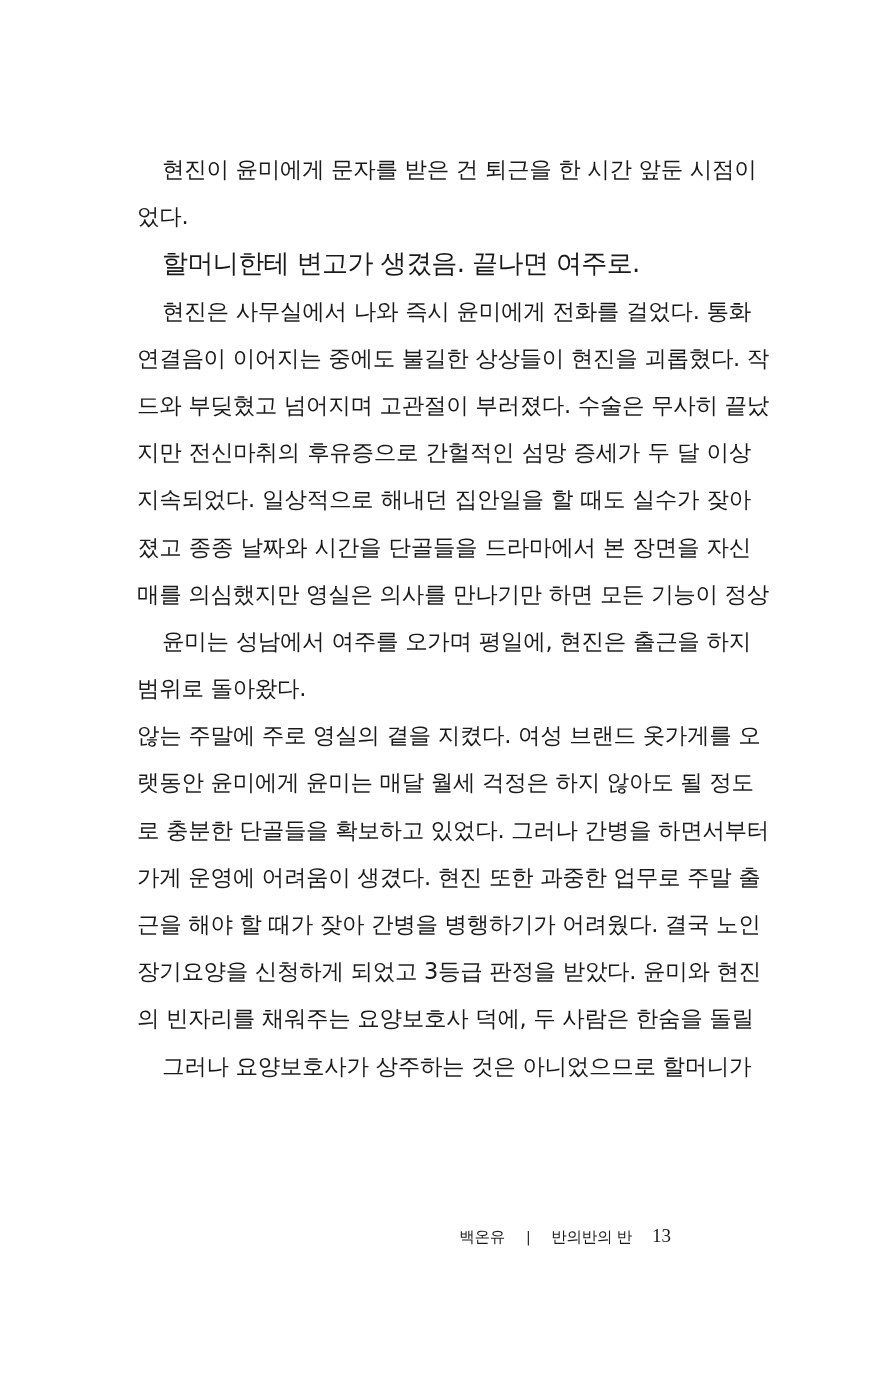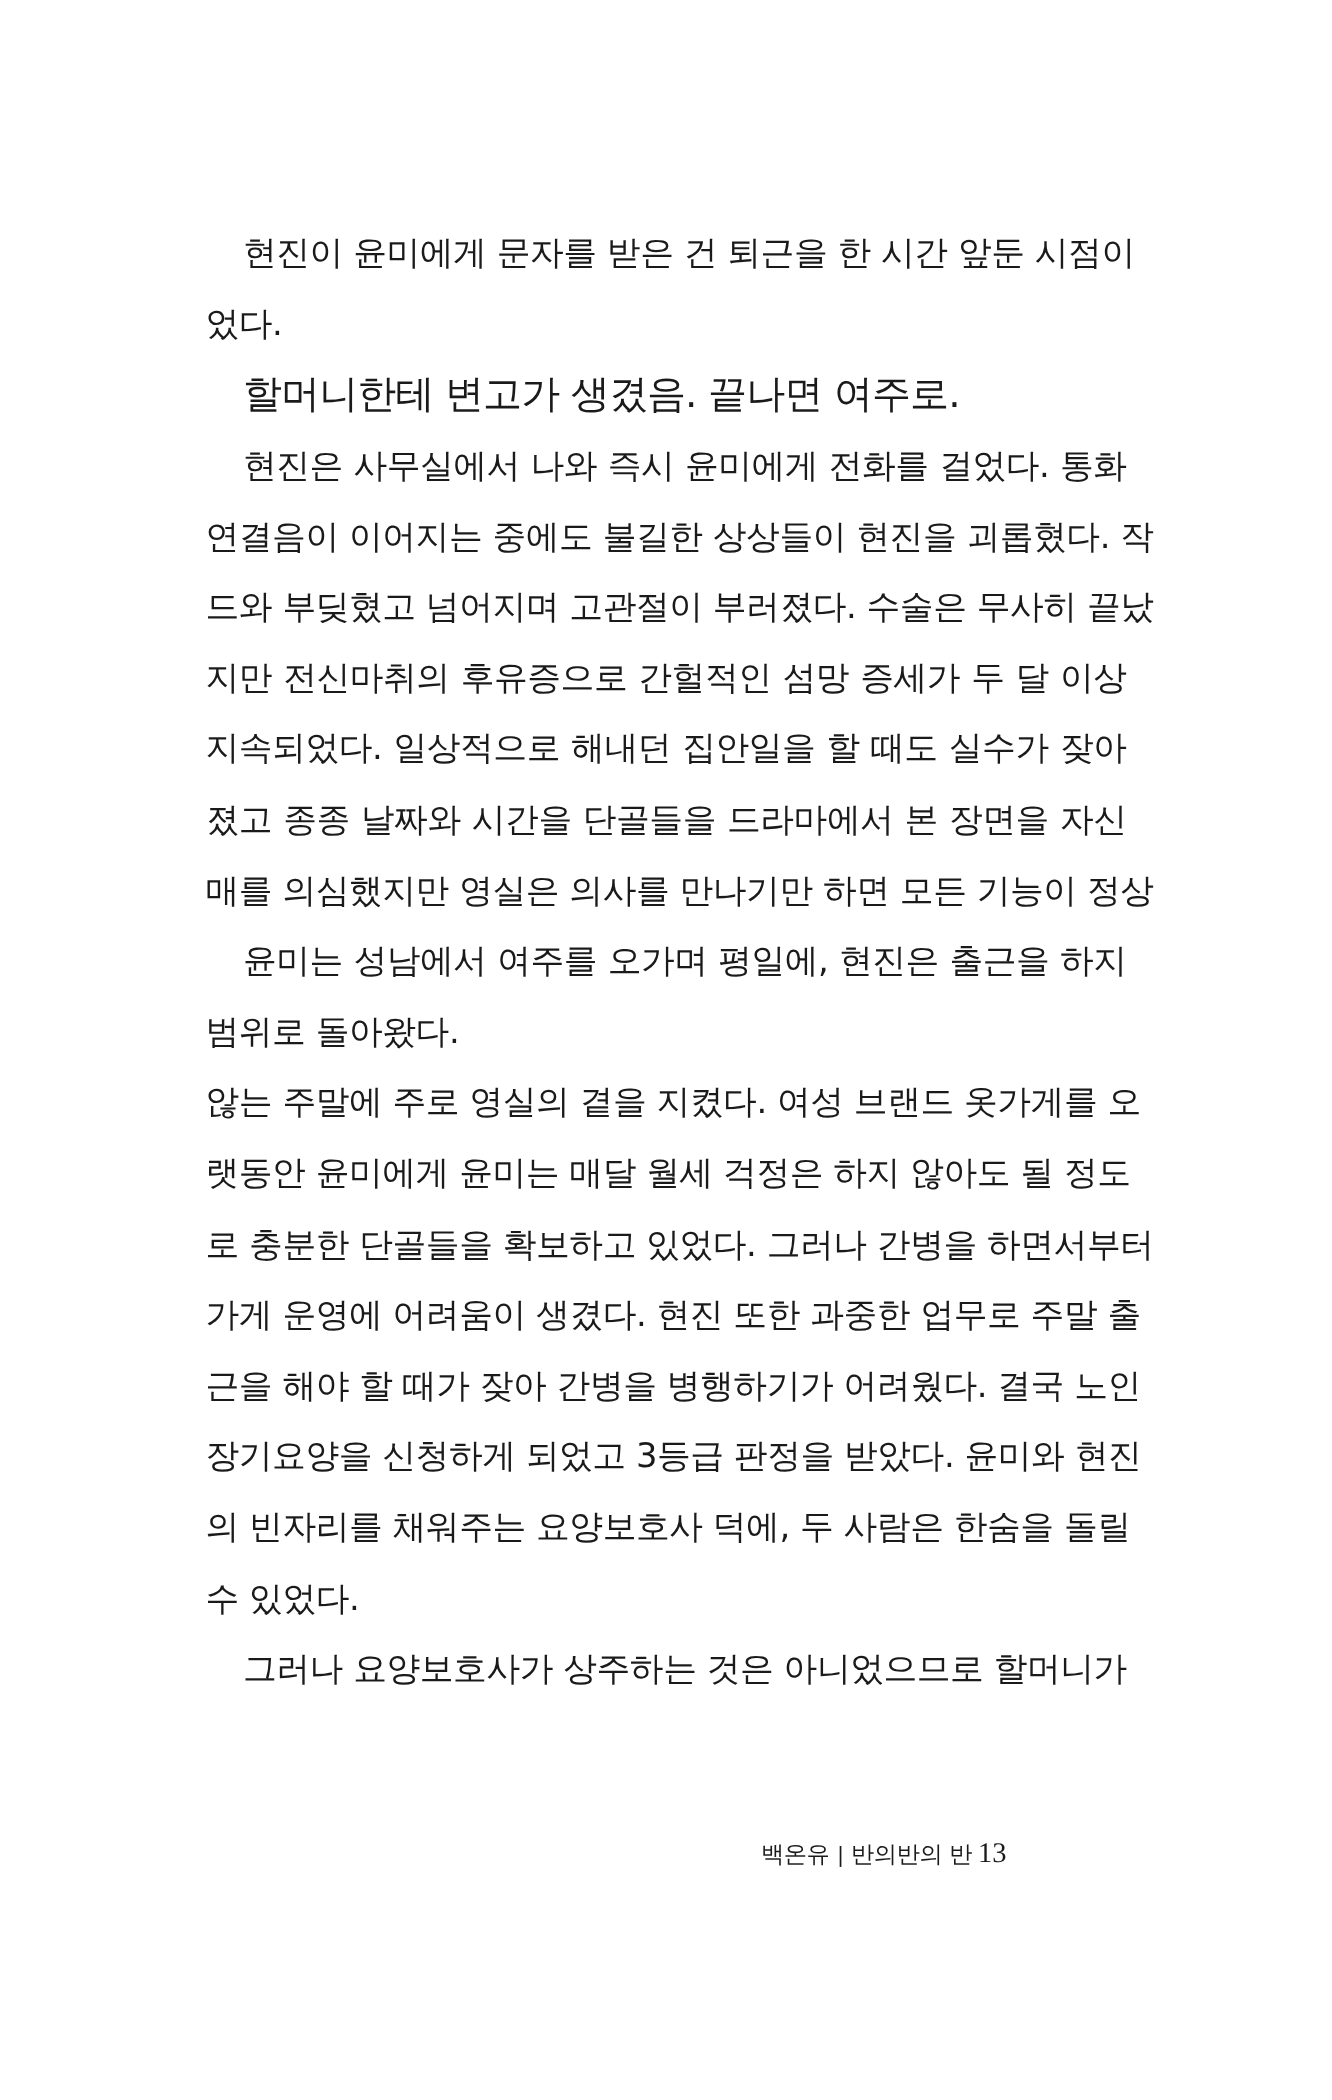--- a/index.html
+++ b/index.html
@@ -49,21 +49,21 @@
       letter-spacing: -0.6px;
     }
     .footer {
       position: absolute;
       right: 137px;
       top: 1225px;
       font-size: 16px;
       white-space: nowrap;
       display: flex;
       align-items: baseline;
-      gap: 0;
+      gap: 16px;
     }
     .footer .author, .footer .sep, .footer .title {
       font-family: "DejaVu Sans", sans-serif;
       font-size: 15.5px;
       letter-spacing: -0.3px;
     }
     .footer .sep {
       margin: 0 5px;
       font-size: 14px;
     }
@@ -94,21 +94,20 @@
     <span class="line indent">윤미는 성남에서 여주를 오가며 평일에, 현진은 출근을 하지</span>
 
     <span class="line last">범위로 돌아왔다.</span>
     <span class="line">않는 주말에 주로 영실의 곁을 지켰다. 여성 브랜드 옷가게를 오</span>
     <span class="line">랫동안 윤미에게 윤미는 매달 월세 걱정은 하지 않아도 될 정도</span>
     <span class="line">로 충분한 단골들을 확보하고 있었다. 그러나 간병을 하면서부터</span>
     <span class="line">가게 운영에 어려움이 생겼다. 현진 또한 과중한 업무로 주말 출</span>
     <span class="line">근을 해야 할 때가 잦아 간병을 병행하기가 어려웠다. 결국 노인</span>
     <span class="line">장기요양을 신청하게 되었고 3등급 판정을 받았다. 윤미와 현진</span>
     <span class="line">의 빈자리를 채워주는 요양보호사 덕에, 두 사람은 한숨을 돌릴</span>
-    <span class="line last">수 있었다.</span>
 
     <span class="line indent">그러나 요양보호사가 상주하는 것은 아니었으므로 할머니가</span>
   </div>
 
   <div class="footer">
     <span class="author">백온유</span>
     <span class="sep">|</span>
     <span class="title">반의반의 반</span>
     <span class="page-no">13</span>
   </div>

